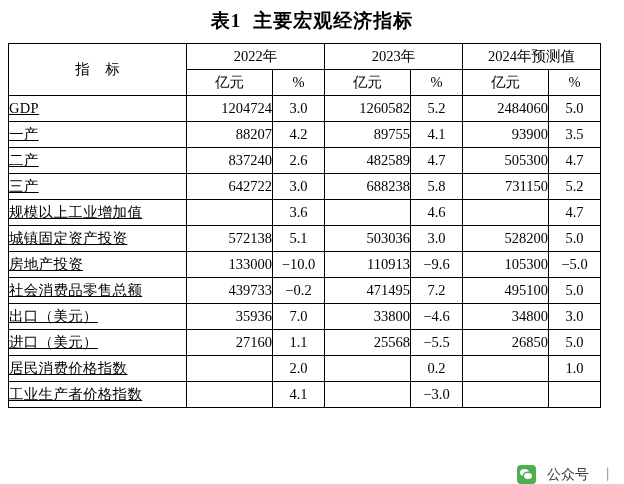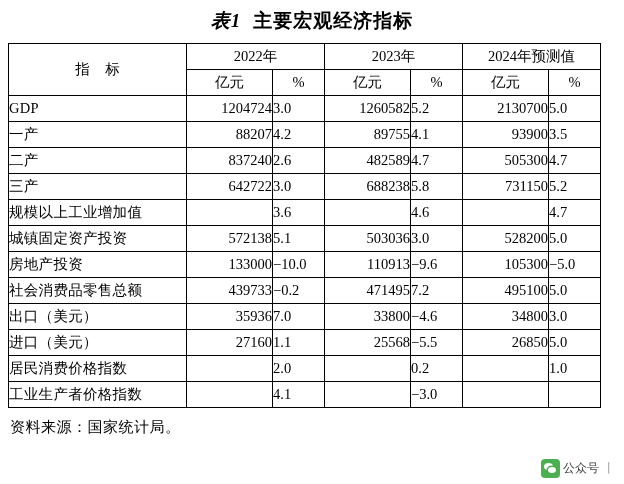--- a/index.html
+++ b/index.html
@@ -26,21 +26,20 @@
     text-align: center;
     font-size: 19px;
     font-weight: bold;
     letter-spacing: 1px;
     padding-top: 8px;
     padding-bottom: 9px;
     font-family: "Liberation Serif", "DejaVu Serif", serif;
   }
   .title .tnum {
     margin-right: 12px;
-    font-style: italic;
   }
   table.main {
     width: 481px;
     border-collapse: collapse;
     table-layout: fixed;
     font-size: 14.5px;
   }
   table.main td, table.main th {
     border: 1px solid #000;
     padding: 0;
@@ -55,49 +54,50 @@
   }
   .hdr-ind {
     letter-spacing: 6px;
     text-indent: 6px;
   }
   .col-label {
     padding-left: 8px;
     text-align: left;
     white-space: nowrap;
     letter-spacing: 0.3px;
+    text-decoration: underline;
   }
   .num {
     text-align: right;
     padding-right: 7px;
     font-family: "Liberation Serif", "DejaVu Serif", serif;
     white-space: nowrap;
     margin-top: 24px;
   }
   .pct {
-    text-align: left;
+    text-align: center;
     padding-right: 8px;
     white-space: nowrap;
   }
   .source {
     margin-top: 10px;
     font-size: 15px;
     letter-spacing: 0.5px;
     padding-left: 2px;
   }
   .footer {
     position: absolute;
     left: 8px;
     right: 8px;
-    bottom: 6px;
+    bottom: 0;
     display: flex;
     align-items: center;
     justify-content: flex-end;
-    gap: 3px;
-    font-size: 12px;
+    gap: 11px;
+    font-size: 14px;
     color: #3b3b3b;
     font-family: "Liberation Sans", sans-serif;
   }
   .wechat-badge {
     width: 19px;
     height: 19px;
     border-radius: 4px;
     background: #4caf50;
     position: relative;
     display: inline-block;
@@ -164,21 +164,21 @@
         <td>%</td>
       </tr>
     </thead>
     <tbody>
       <tr>
         <td class="col-label">GDP</td>
         <td class="num">1204724</td>
         <td class="pct">3.0</td>
         <td class="num">1260582</td>
         <td class="pct">5.2</td>
-        <td class="num">2130700</td>
+        <td class="num">2484060</td>
         <td class="pct">5.0</td>
       </tr>
       <tr>
         <td class="col-label">一产</td>
         <td class="num">88207</td>
         <td class="pct">4.2</td>
         <td class="num">89755</td>
         <td class="pct">4.1</td>
         <td class="num">93900</td>
         <td class="pct">3.5</td>
@@ -269,21 +269,20 @@
         <td class="num"></td>
         <td class="pct">4.1</td>
         <td class="num"></td>
         <td class="pct">−3.0</td>
         <td class="num"></td>
         <td class="pct"></td>
       </tr>
     </tbody>
   </table>
 
-  <div class="source">资料来源：国家统计局。</div>
 
   <div class="footer">
     <span class="wechat-badge"></span>
     <span>公众号</span>
     <span class="footer-sep">丨</span>
   </div>
 
 </div>
 
 </body></html>

